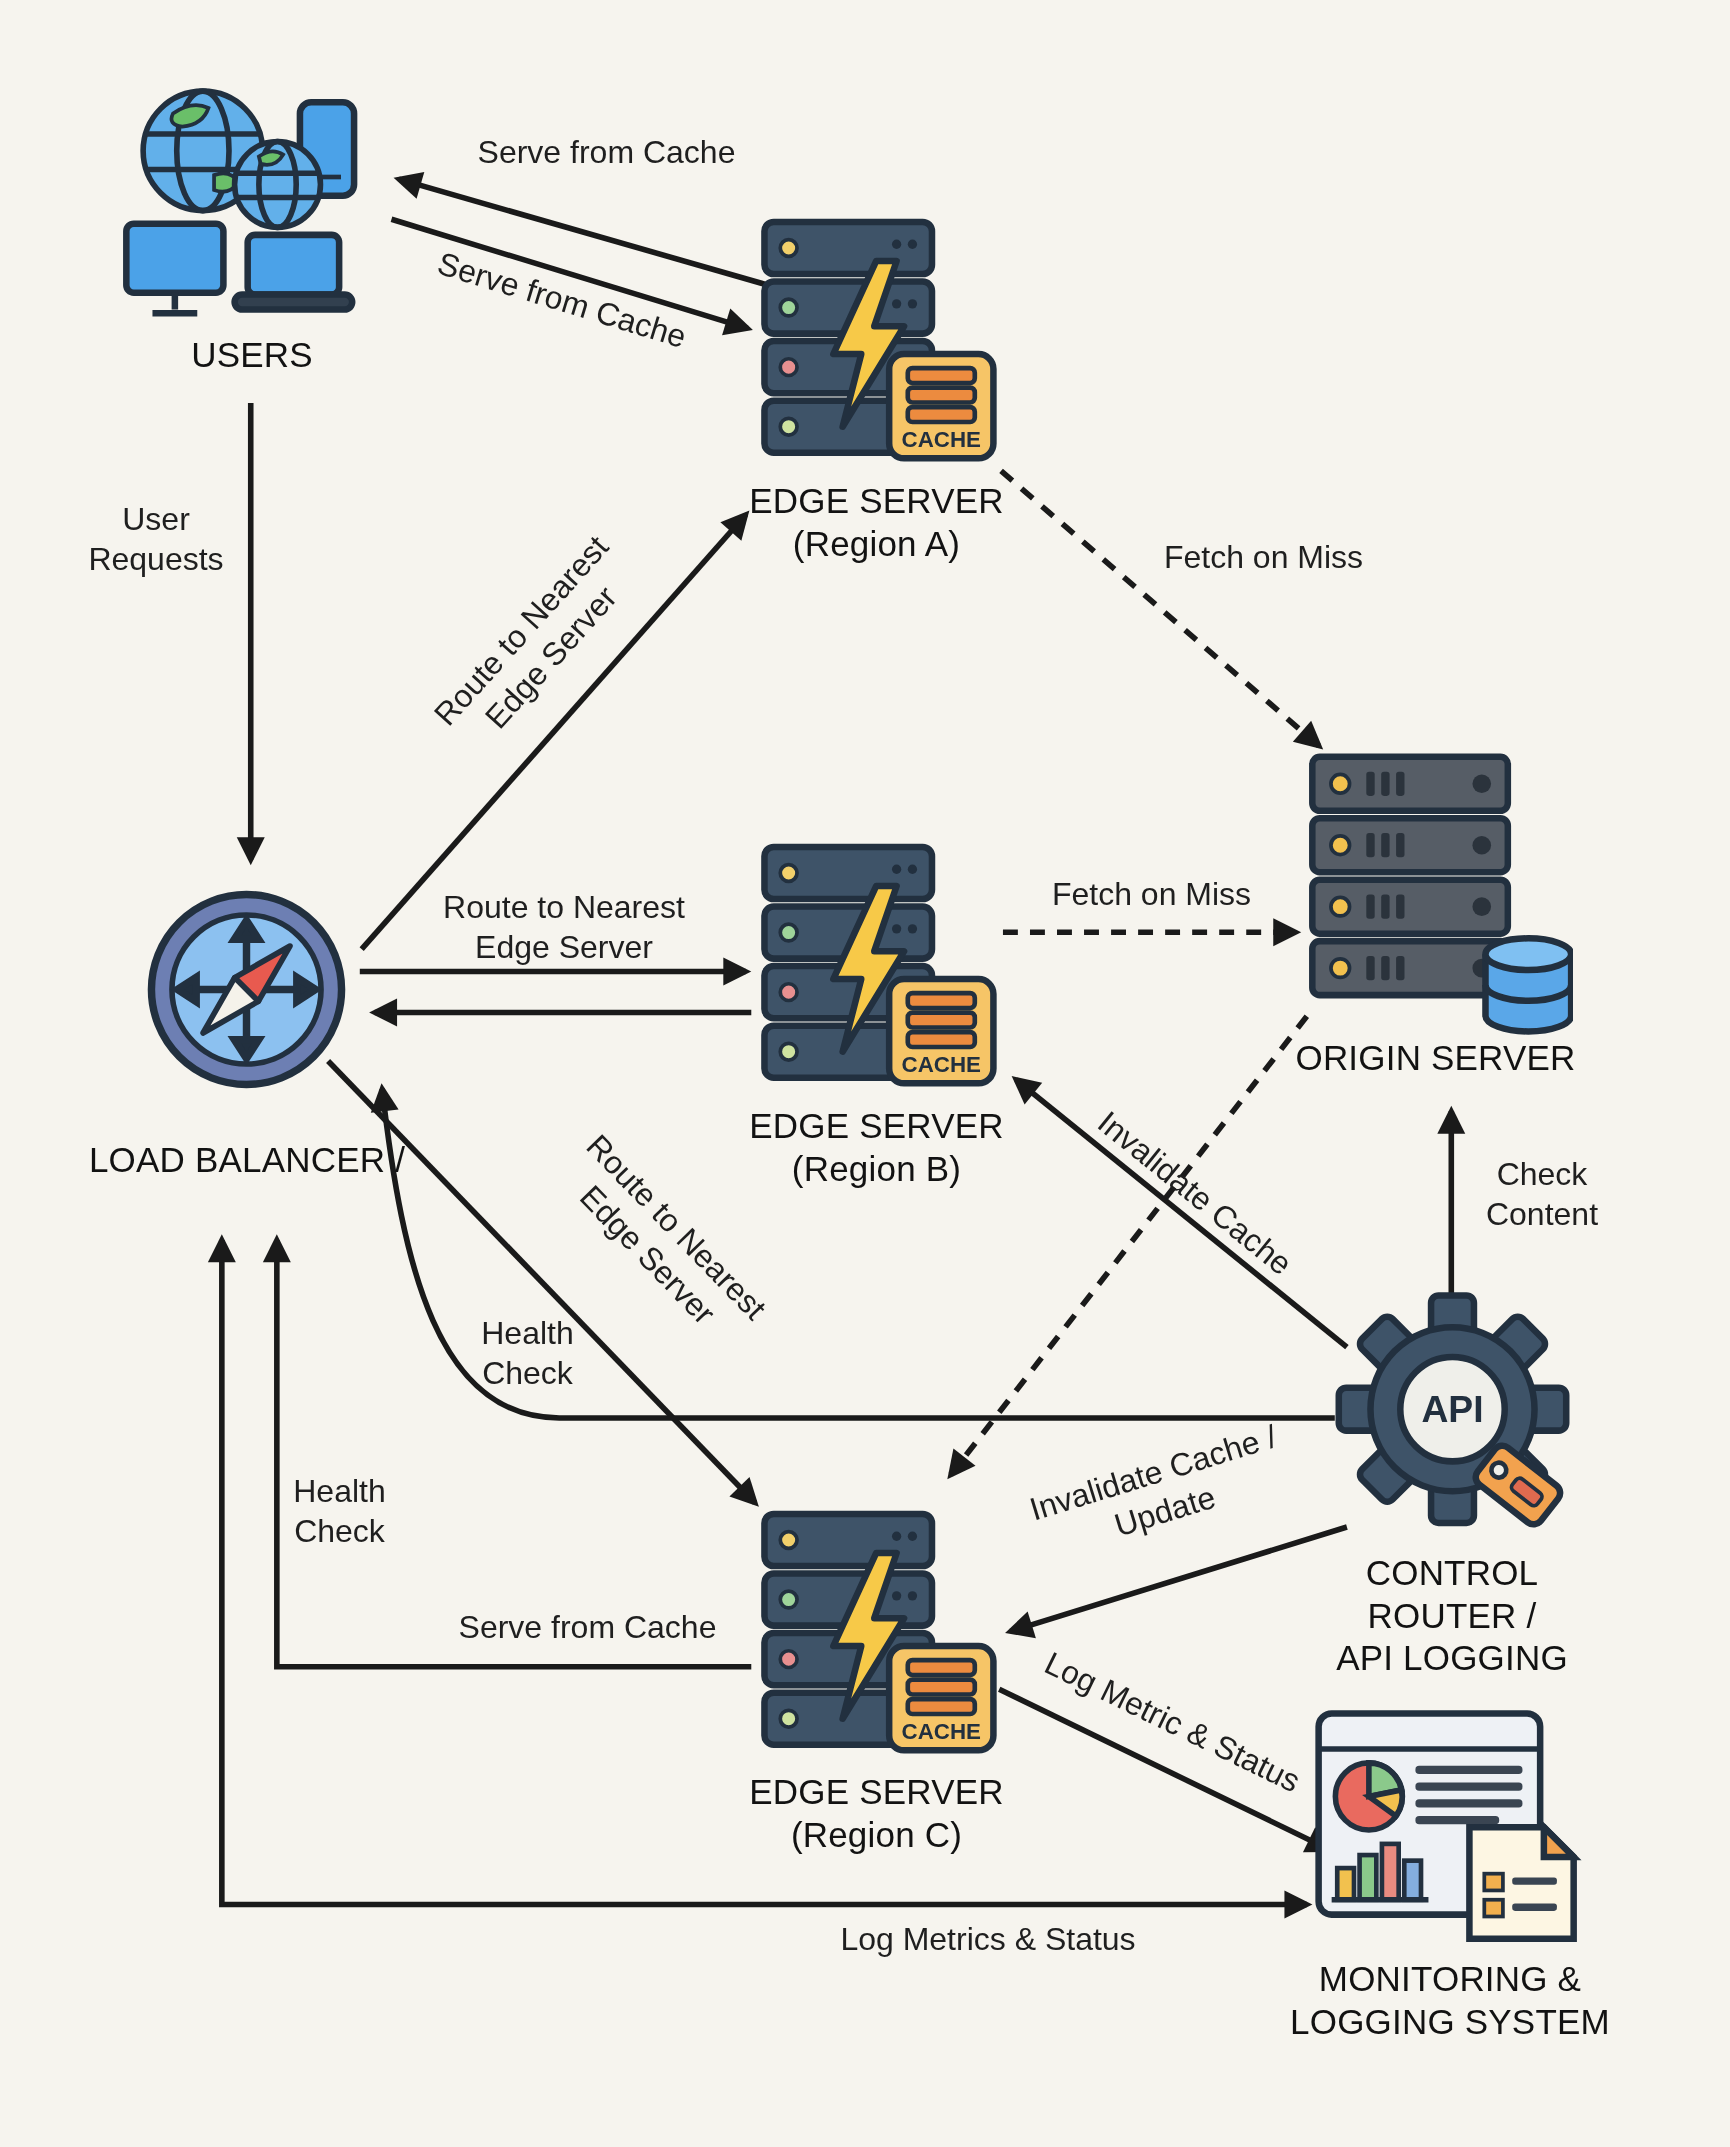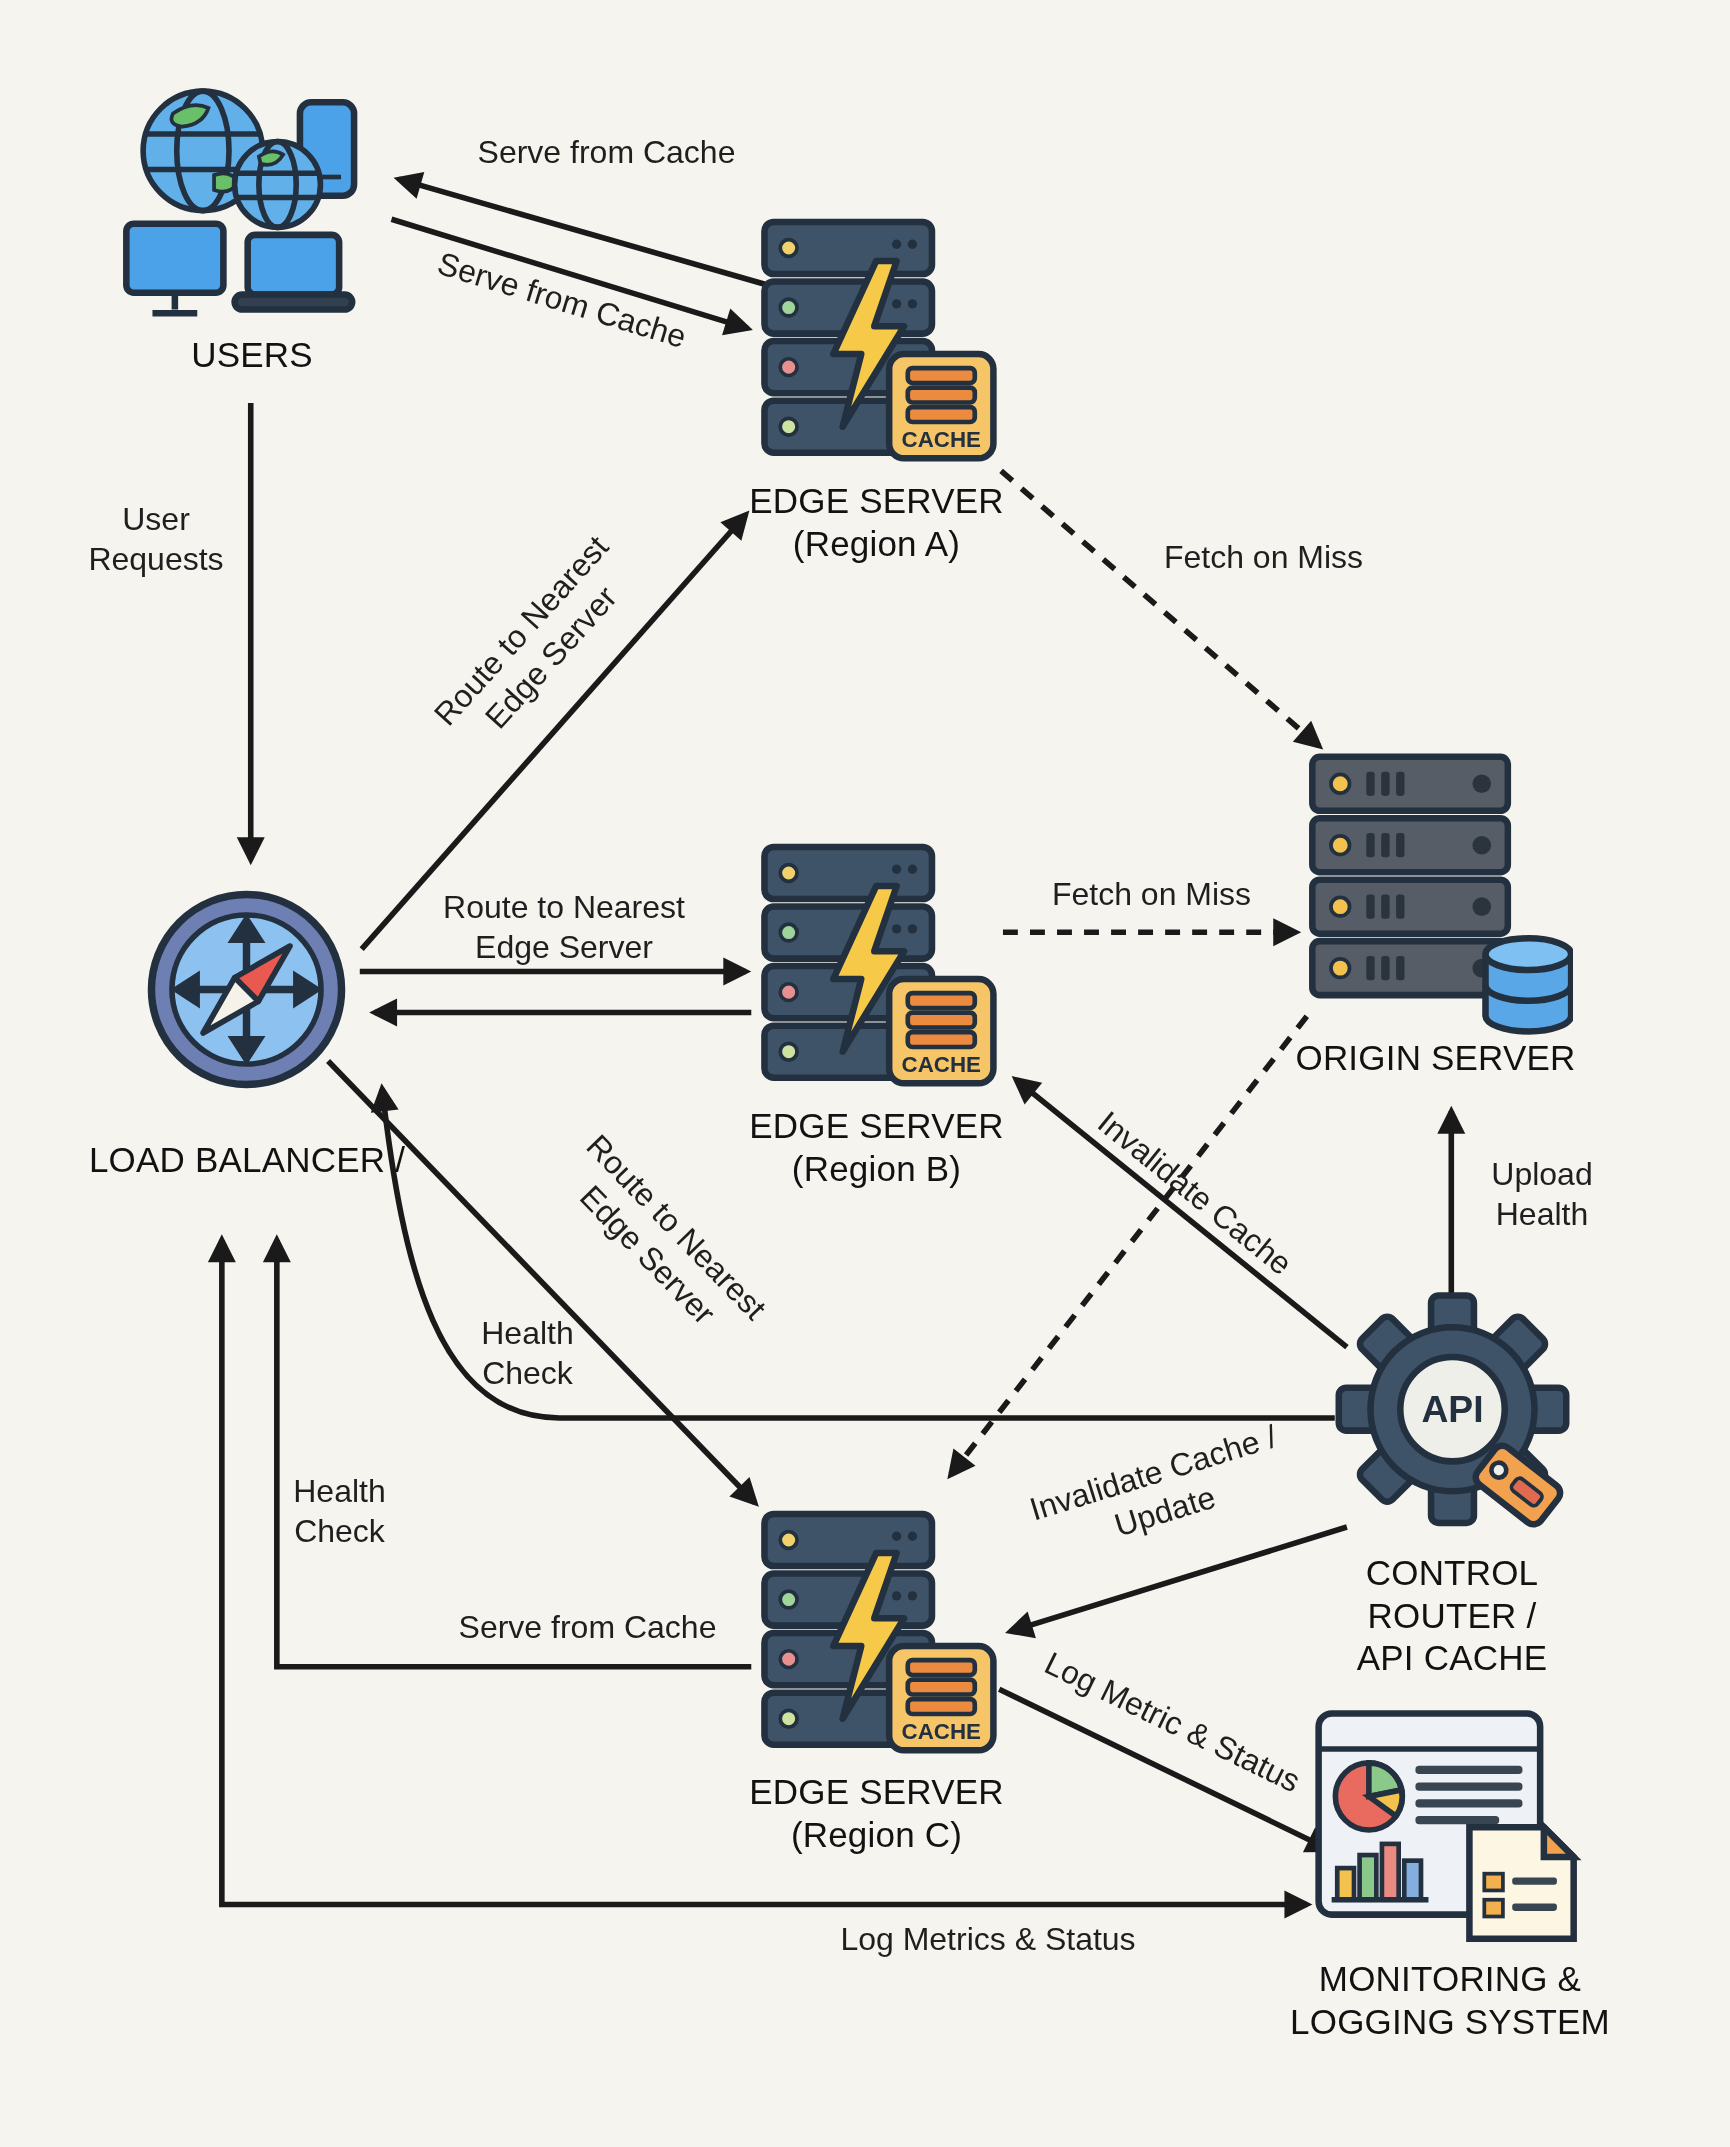--- a/index.html
+++ b/index.html
@@ -261,21 +261,21 @@
   <div class="nlabel" style="left:718px;top:1105px;width:317px">
     <div>EDGE SERVER</div>
     <div>(Region B)</div>
   </div>
 
   <svg class="node" style="left:1322px;top:1288px" width="261" height="261" viewBox="0 0 280 280">
       <use href="#sym-gear"></use>
     </svg>
   <div class="nlabel" style="left:1291px;top:1552px;width:322px">
     <div>CONTROL ROUTER /</div>
-    <div>API CACHE</div>
+    <div>API LOGGING</div>
   </div>
 
   <svg class="node" style="left:757px;top:1508px" width="242" height="252" viewBox="0 0 260 270">
       <use href="#sym-edge"></use>
     </svg>
   <div class="nlabel" style="left:718px;top:1771px;width:317px">
     <div>EDGE SERVER</div>
     <div>(Region C)</div>
   </div>
 
@@ -288,21 +288,21 @@
   </div>
 
   <div class="elabel nowrap" style="left:420px;top:132px;width:373px">Serve from Cache</div>
   <div class="elabel nowrap rot" style="left:394px;top:280px;width:336px;transform:rotate(17deg)">Serve from Cache</div>
   <div class="elabel" style="left:72px;top:499px;width:168px">User Requests</div>
   <div class="elabel rot" style="left:396px;top:604px;width:280px;transform:rotate(-48deg)">Route to Nearest Edge Server</div>
   <div class="elabel nowrap" style="left:1077px;top:537px;width:373px">Fetch on Miss</div>
   <div class="elabel" style="left:424px;top:887px;width:280px">Route to Nearest Edge Server</div>
   <div class="elabel nowrap" style="left:965px;top:874px;width:373px">Fetch on Miss</div>
   <div class="elabel nowrap rot" style="left:1027px;top:1173px;width:336px;transform:rotate(39deg)">Invalidate Cache</div>
-  <div class="elabel" style="left:1465px;top:1154px;width:154px">Upload Health</div>
+  <div class="elabel" style="left:1465px;top:1154px;width:154px">Check Content</div>
   <div class="elabel rot" style="left:522px;top:1201px;width:280px;transform:rotate(46deg)">Route to Nearest Edge Server</div>
   <div class="elabel" style="left:464px;top:1313px;width:127px">Health Check</div>
   <div class="elabel" style="left:276px;top:1471px;width:127px">Health Check</div>
   <div class="elabel nowrap" style="left:401px;top:1607px;width:373px">Serve from Cache</div>
   <div class="elabel rot" style="left:1005px;top:1452px;width:308px;transform:rotate(-17deg)">Invalidate Cache / Update</div>
   <div class="elabel nowrap rot" style="left:986px;top:1702px;width:373px;transform:rotate(26deg)">Log Metric &amp; Status</div>
   <div class="elabel nowrap" style="left:783px;top:1919px;width:410px">Log Metrics &amp; Status</div>
 
 </div>
 

